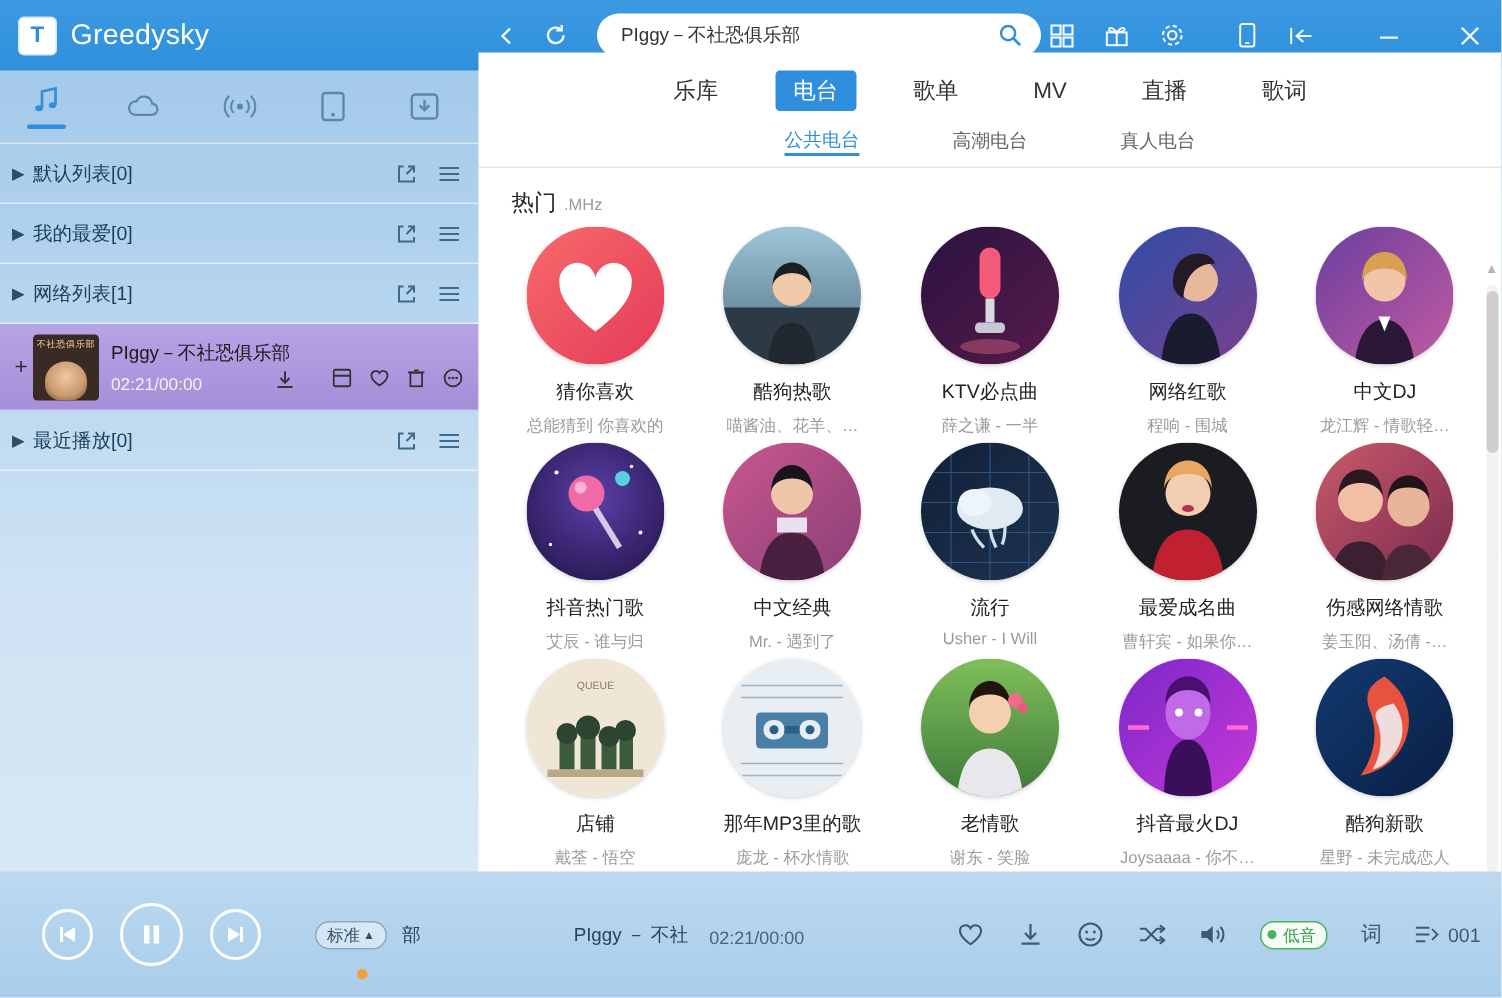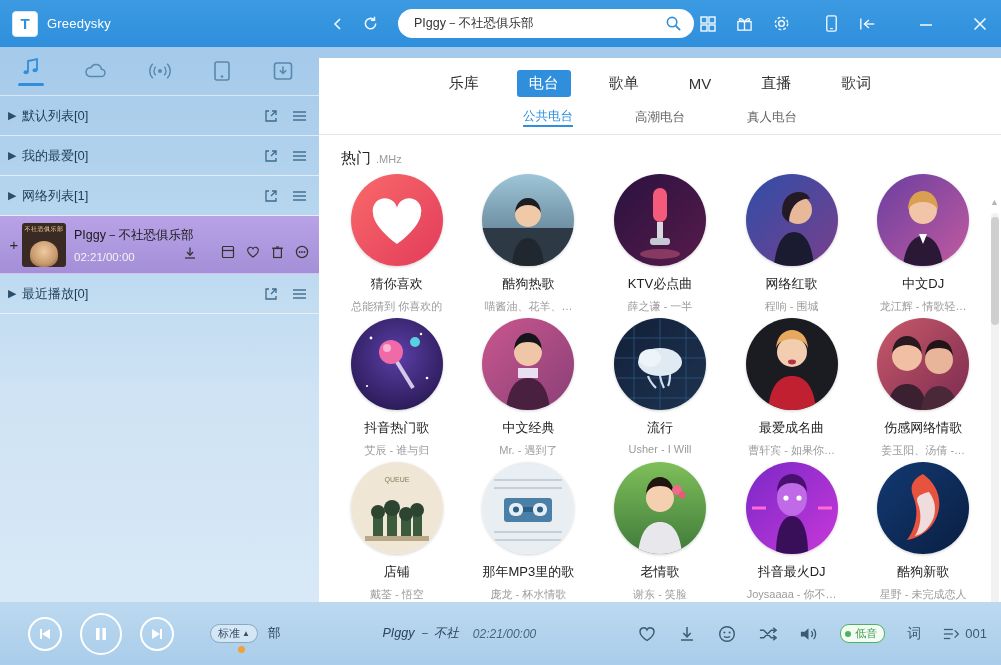--- a/index.html
+++ b/index.html
@@ -22,21 +22,21 @@
     background: linear-gradient(180deg,#3b9ae1 0%, #2f8fdc 100%);
     display: flex; align-items: center;
   }
   .logo-box {
     margin-left: 12px; width: 26px; height: 26px; border-radius: 4px;
     background: #ffffff; display: flex; align-items: center; justify-content: center;
     color: #2f8fdc; font-weight: bold; font-size: 15px;
     border: 1px solid #d6e8f7;
   }
   .logo-text {
-    margin-left: 9px; color: #ffffff; font-size: 13px; letter-spacing: .2px;
+    margin-left: 9px; color: #ffffff; font-size: 19px; letter-spacing: .2px;
   }
   .nav-arrows { position: absolute; left: 330px; display: flex; align-items: center; gap: 16px; }
   .ticon { color: #ffffff; opacity: .95; cursor: pointer; display:inline-flex; align-items:center; justify-content:center;}
   .searchbar {
     position: absolute; left: 398px; top: 9px; width: 296px; height: 29px;
     background: #ffffff; border-radius: 15px; display: flex; align-items: center;
     padding: 0 10px 0 16px;
   }
   .searchbar input {
     border: none; outline: none; flex: 1; font-size: 12.5px; color: #333;
@@ -91,21 +91,21 @@
     border-radius: 50% 50% 40% 40%;
   }
   .track-info { margin-left: 8px; flex: 1; }
   .track-title { font-size: 12.5px; color: #1a1a1a; }
   .track-time { font-size: 11.5px; color: #f2f2f2; margin-top: 7px; }
   .track-icons { display: flex; align-items: center; gap: 11px; color: #3a3a3a; margin-right: 10px; margin-top: 14px;}
   .dl-icon { position: absolute; right: 122px; top: 30px; color: #333; }
 
   
   .main {
-    position: absolute; top: 58px; left: 319px; width: 682px; height: 551px;
+    position: absolute; top: 35px; left: 319px; width: 682px; height: 551px;
     background: #ffffff;
   }
   .main-tabs {
     height: 44px; display: flex; align-items: center; justify-content: center; gap: 26px;
     font-size: 15px; color: #333; padding-top: 6px;
   }
   .main-tab { padding: 4px 12px; cursor: pointer; border-radius: 3px; }
   .main-tab.active { background: #2f8fdc; color: #fff; }
   .sub-tabs {
     height: 30px; display: flex; align-items: center; justify-content: center; gap: 62px;
@@ -137,21 +137,21 @@
   
   .vscroll {
     position: absolute; right: 2px; top: 78px; width: 8px; height: 392px;
     background: #f2f2f2; border-radius: 4px;
   }
   .vthumb { position: absolute; top: 4px; left: 0; width: 8px; height: 108px; background: #cfcfcf; border-radius: 4px; }
   .varrow { position: absolute; right: 2px; color: #b5b5b5; font-size: 9px; }
 
   
   .player {
-    position: absolute; bottom: 0; left: 0; width: 1001px; height: 63px;
+    position: absolute; bottom: 0; left: 0; width: 1001px; height: 84px;
     background: linear-gradient(180deg,#bcd9f0 0%, #a9cdea 100%);
     display: flex; align-items: center;
   }
   .pbtn {
     width: 34px; height: 34px; border-radius: 50%; border: 2px solid #ffffff;
     display: flex; align-items: center; justify-content: center; color: #ffffff; cursor: pointer;
   }
   .pbtn.big { width: 42px; height: 42px; }
   .quality-chip {
     border: 1px solid #8aa9c4; border-radius: 10px; padding: 1px 7px; font-size: 11px;
@@ -817,21 +817,21 @@
     </div>
 
     <div style="display:flex; align-items:center; gap:10px; margin-left:36px;">
       <span class="quality-chip">
         <span>标准</span>
         <span style="font-size:8px;">▲</span>
       </span>
       <span style="font-size:12.5px;color:#2a4257;">部</span>
     </div>
 
-    <div style="flex:1; display:flex; align-items:center; justify-content:center;font-style:italic;">
+    <div style="flex:1; display:flex; align-items:flex-end; justify-content:center;">
       <span class="now-text">PIggy －  不社</span>
       <span class="now-time">02:21/00:00</span>
     </div>
 
     <div class="pb-icons" style="margin-right:14px;">
       <span>
         <svg width="18" height="18" viewBox="0 0 18 18">
             <path d="M9 15.5S2 10.8 2 6.7A3.7 3.7 0 0 1 9 4.9a3.7 3.7 0 0 1 7 1.8c0 4.1-7 8.8-7 8.8z" fill="none" stroke="#3c5a73" stroke-width="1.4"></path>
           </svg>
       </span>

